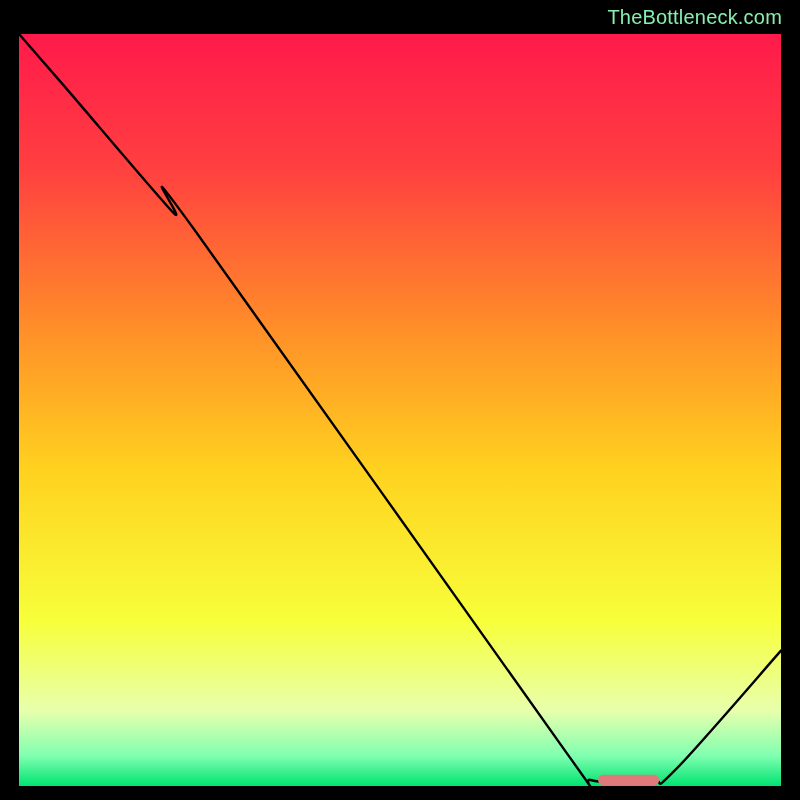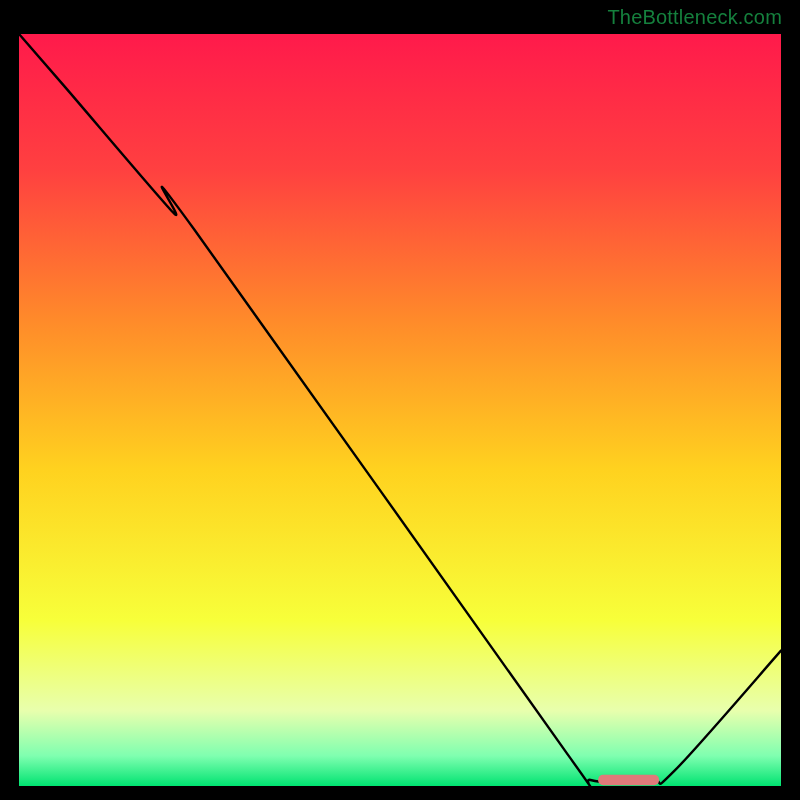--- a/index.html
+++ b/index.html
@@ -23,21 +23,21 @@
     left: 4px;
     top: 4px;
     width: 762px;
     height: 752px;
     overflow: hidden;
   }
   .watermark {
     position: absolute;
     top: 6px;
     right: 18px;
-    color: #15803d;
+    color: #86efac;
     font-size: 20px;
     font-weight: 500;
     letter-spacing: 0.2px;
   }
 </style>
 </head>
 <body>
 
 <div class="watermark">TheBottleneck.com</div>
 

